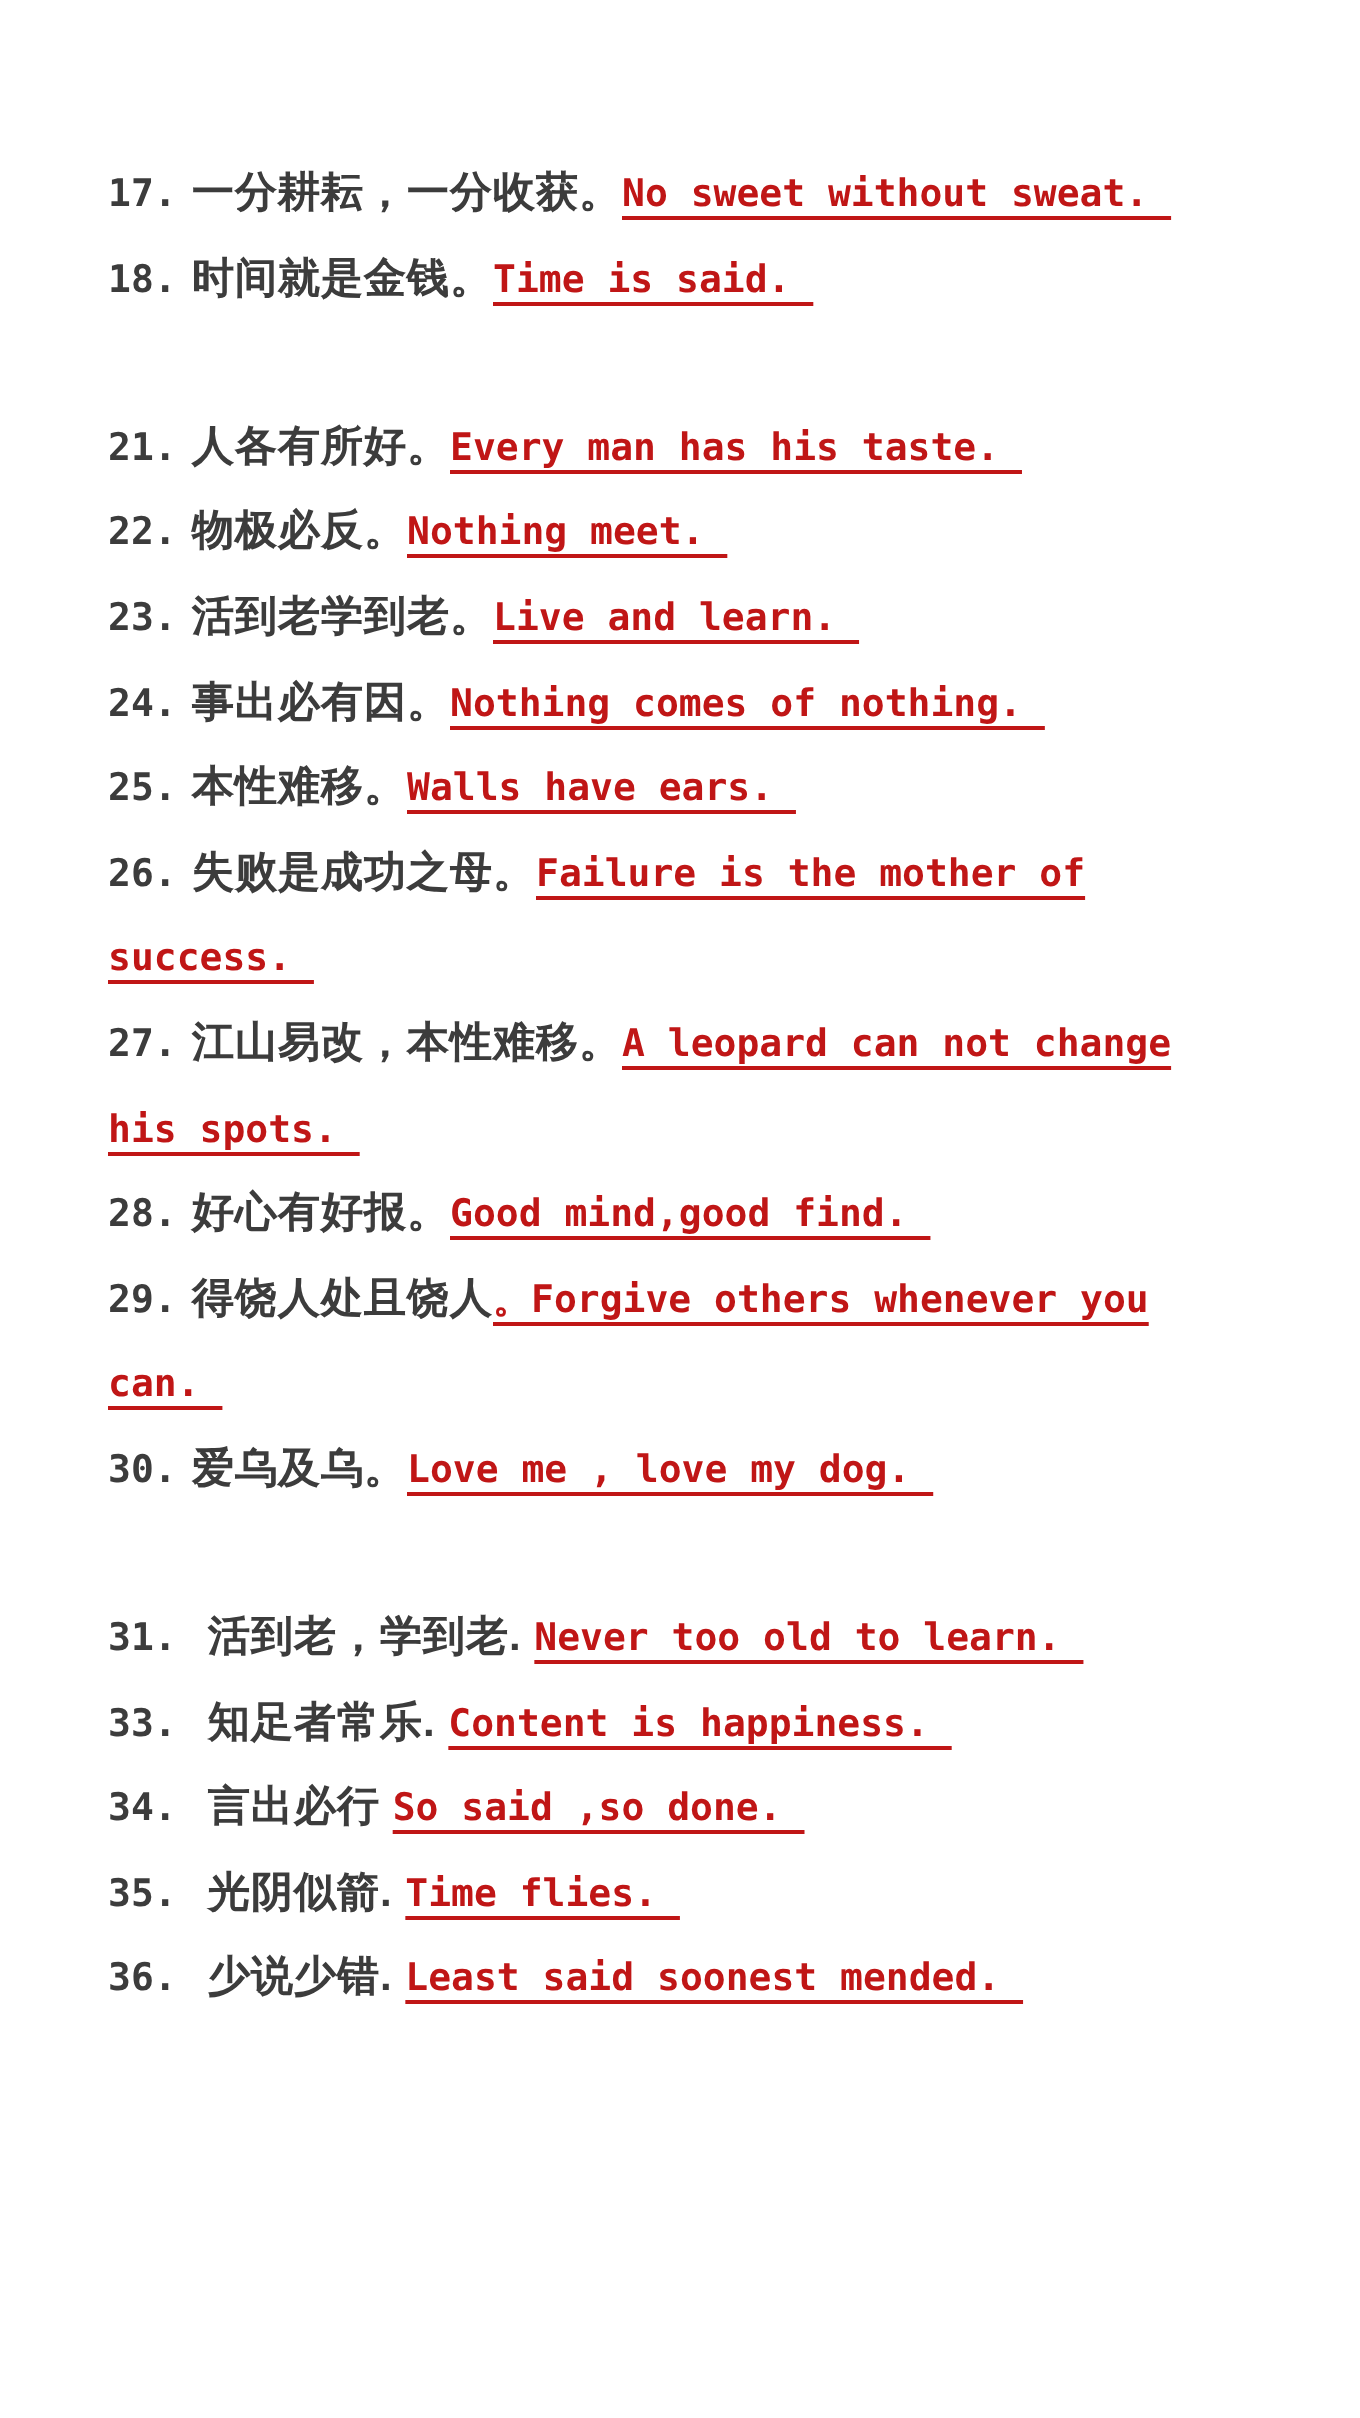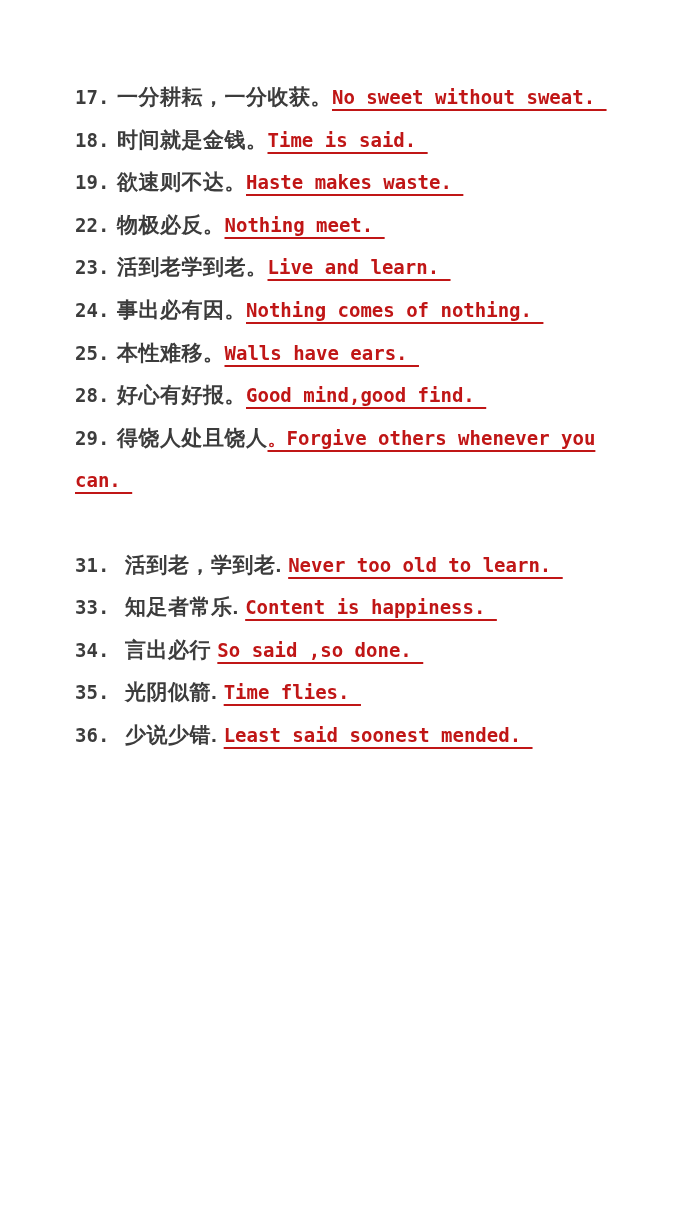--- a/index.html
+++ b/index.html
@@ -10,21 +10,21 @@
   body {
     width: 680px;
     height: 1209px;
     overflow: hidden;
     font-family: "Liberation Sans", sans-serif;
   }
   .page {
     box-sizing: border-box;
     width: 680px;
     height: 1209px;
-    padding: 76px 58px 0 75px;
+    padding: 76px 58px 0 54px;
     background: var(--bg, #ffffff);
   }
   .row {
     font-size: 21px;
     line-height: 41.6px;
     font-weight: bold;
     color: var(--ink, #3c3c3c);
     margin: 0;
   }
   .row.gap {
@@ -53,27 +53,32 @@
     white-space: pre-wrap;
   }
 </style>
 </head>
 <body>
 
 <main class="page">
   <section id="list">
       <p class="row"><span class="num">17.</span><span class="zh">一分耕耘，一分收获。</span><span class="en">No sweet without sweat. </span></p>
       <p class="row"><span class="num">18.</span><span class="zh">时间就是金钱。</span><span class="en">Time is said. </span></p>
-      <p class="row"><span class="num">19.</span><span class="zh">欲速则不达。</span><span class="en">Haste makes waste. </span></p>
+      <p class="row gap"><span class="num">21.</span><span class="zh">人各有所好。</span><span class="en">Every man has his taste. </span></p>
       <p class="row"><span class="num">22.</span><span class="zh">物极必反。</span><span class="en">Nothing meet. </span></p>
       <p class="row"><span class="num">23.</span><span class="zh">活到老学到老。</span><span class="en">Live and learn. </span></p>
       <p class="row"><span class="num">24.</span><span class="zh">事出必有因。</span><span class="en">Nothing comes of nothing. </span></p>
       <p class="row"><span class="num">25.</span><span class="zh">本性难移。</span><span class="en">Walls have ears. </span></p>
+      <p class="row"><span class="num">26.</span><span class="zh">失败是成功之母。</span><span class="en">Failure is the mother of
+success. </span></p>
+      <p class="row"><span class="num">27.</span><span class="zh">江山易改，本性难移。</span><span class="en">A leopard can not change
+his spots. </span></p>
       <p class="row"><span class="num">28.</span><span class="zh">好心有好报。</span><span class="en">Good mind,good find. </span></p>
       <p class="row"><span class="num">29.</span><span class="zh">得饶人处且饶人</span><span class="en">。Forgive others whenever you
 can. </span></p>
+      <p class="row"><span class="num">30.</span><span class="zh">爱乌及乌。</span><span class="en">Love me , love my dog. </span></p>
       <p class="row gap"><span class="num wide">31.</span><span class="zh">活到老，学到老. </span><span class="en">Never too old to learn. </span></p>
       <p class="row"><span class="num wide">33.</span><span class="zh">知足者常乐. </span><span class="en">Content is happiness. </span></p>
       <p class="row"><span class="num wide">34.</span><span class="zh">言出必行 </span><span class="en">So said ,so done. </span></p>
       <p class="row"><span class="num wide">35.</span><span class="zh">光阴似箭. </span><span class="en">Time flies. </span></p>
       <p class="row"><span class="num wide">36.</span><span class="zh">少说少错. </span><span class="en">Least said soonest mended. </span></p>
     </section>
 </main>
 
 </body></html>

